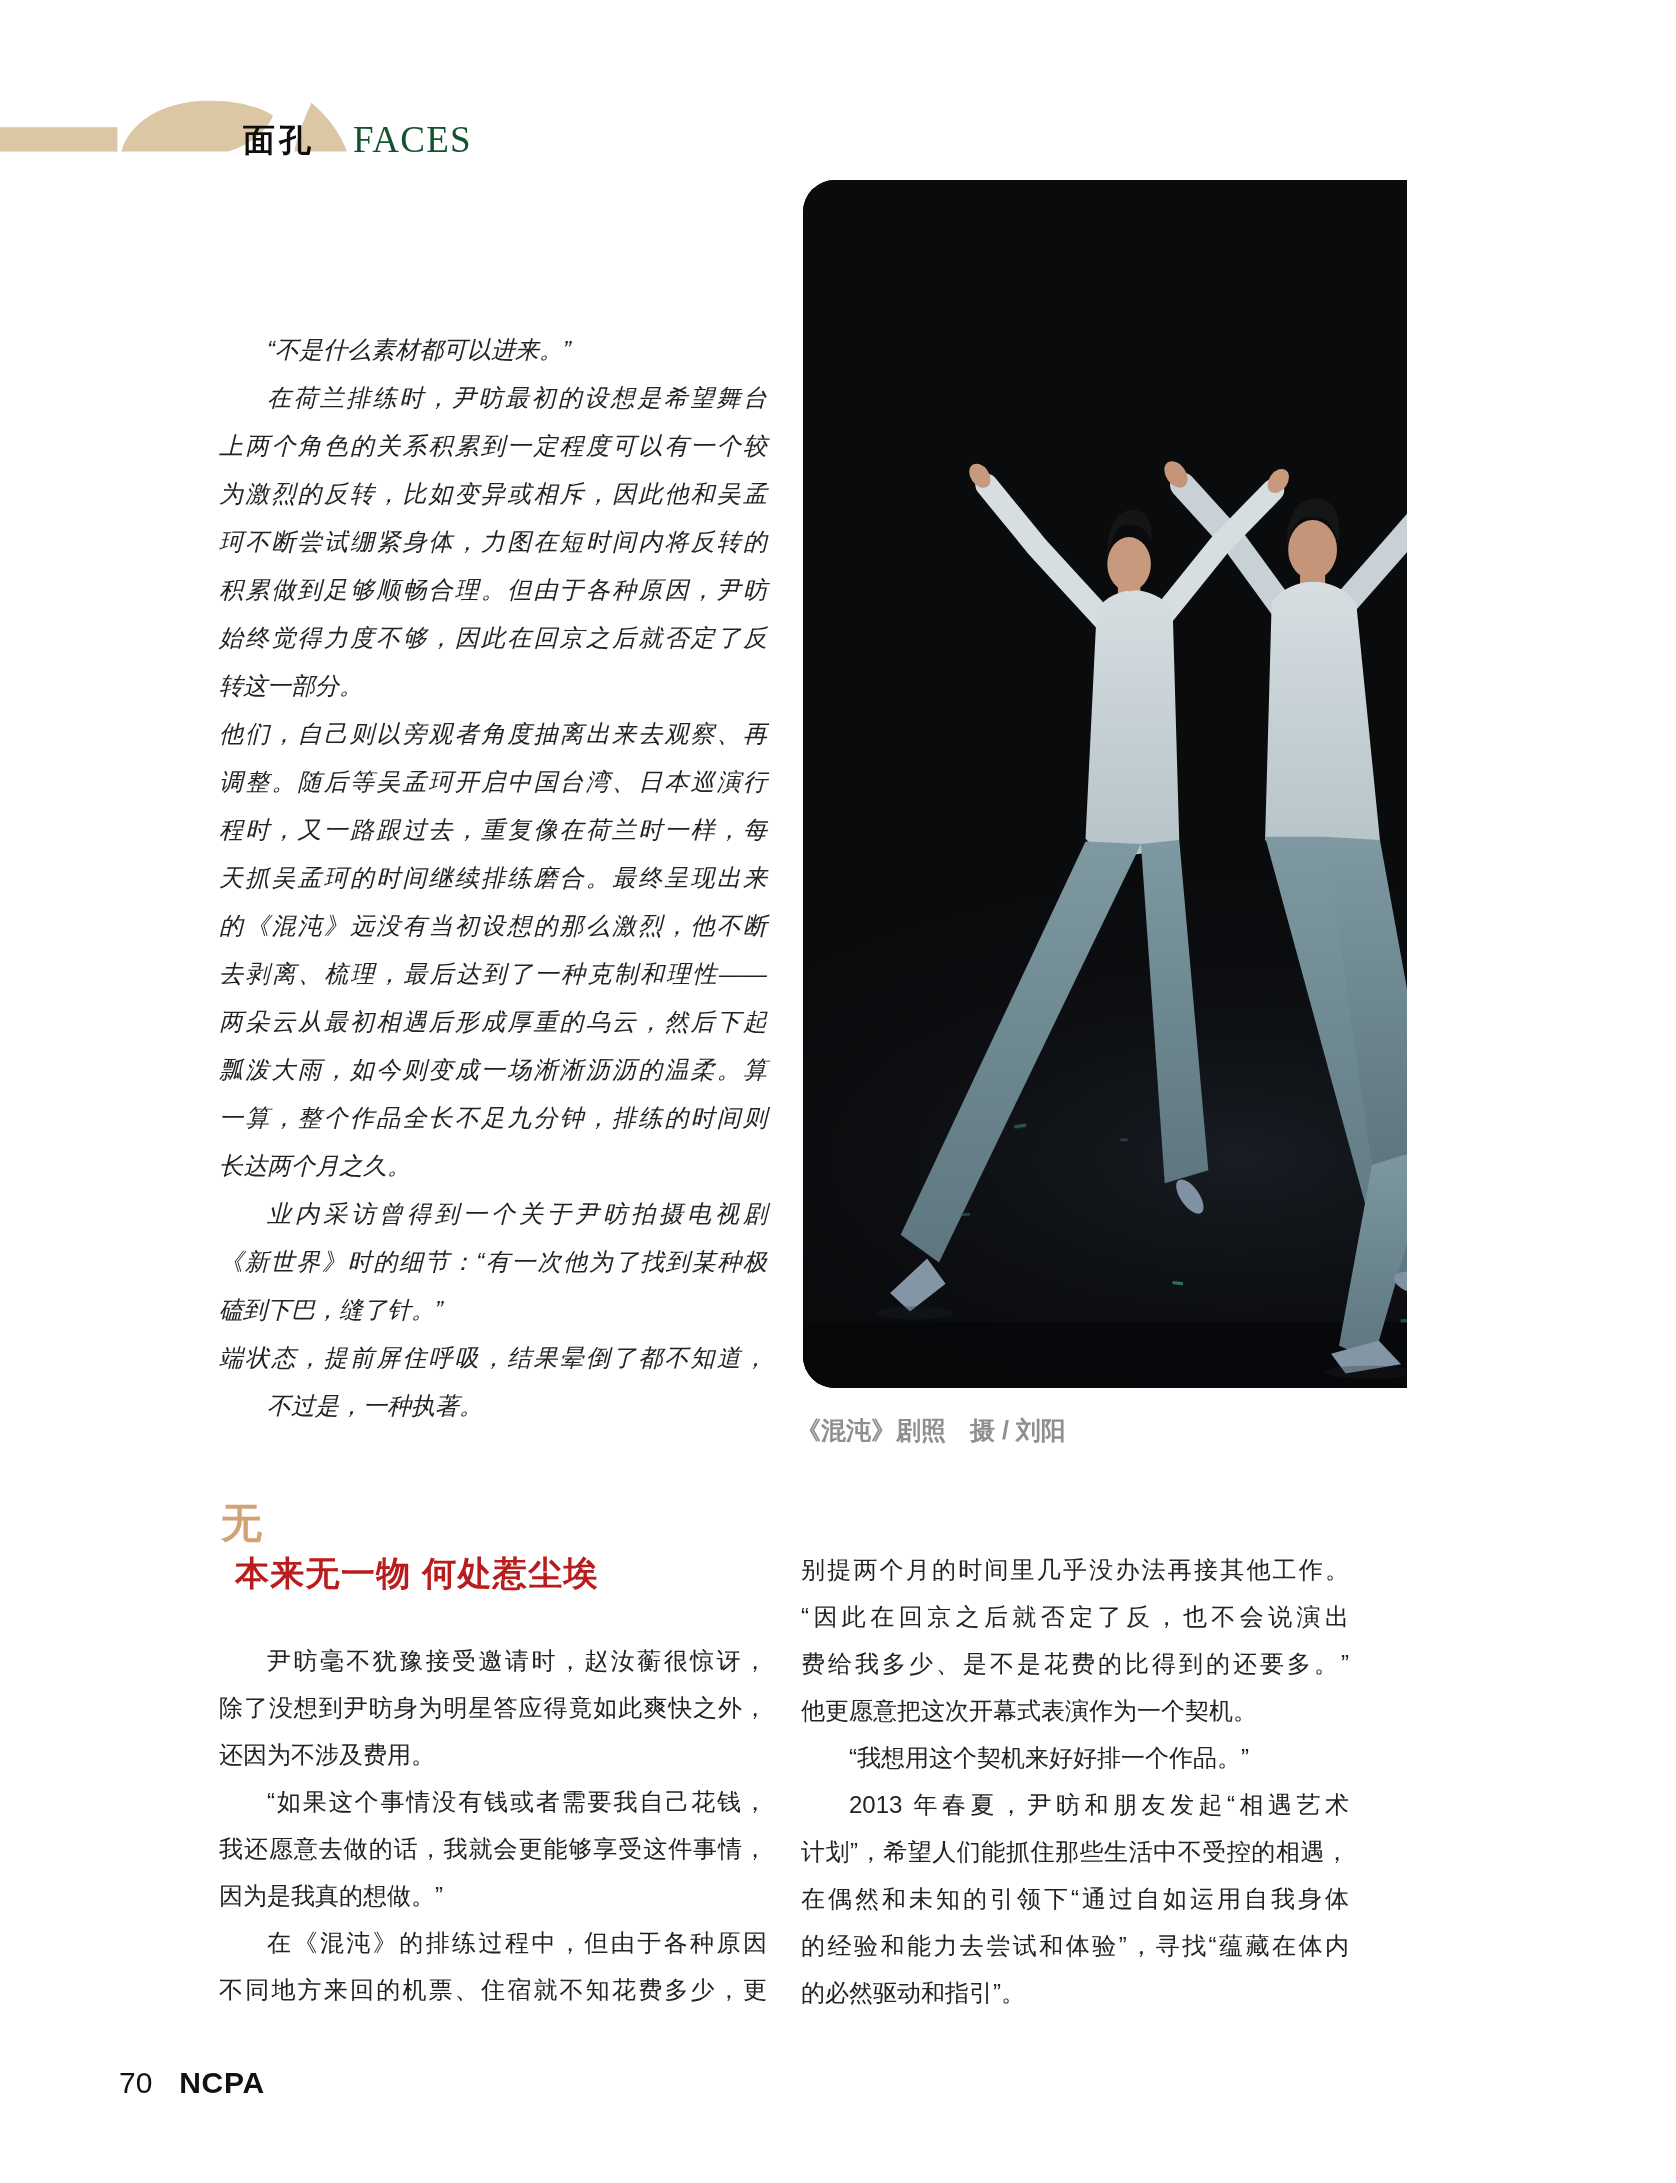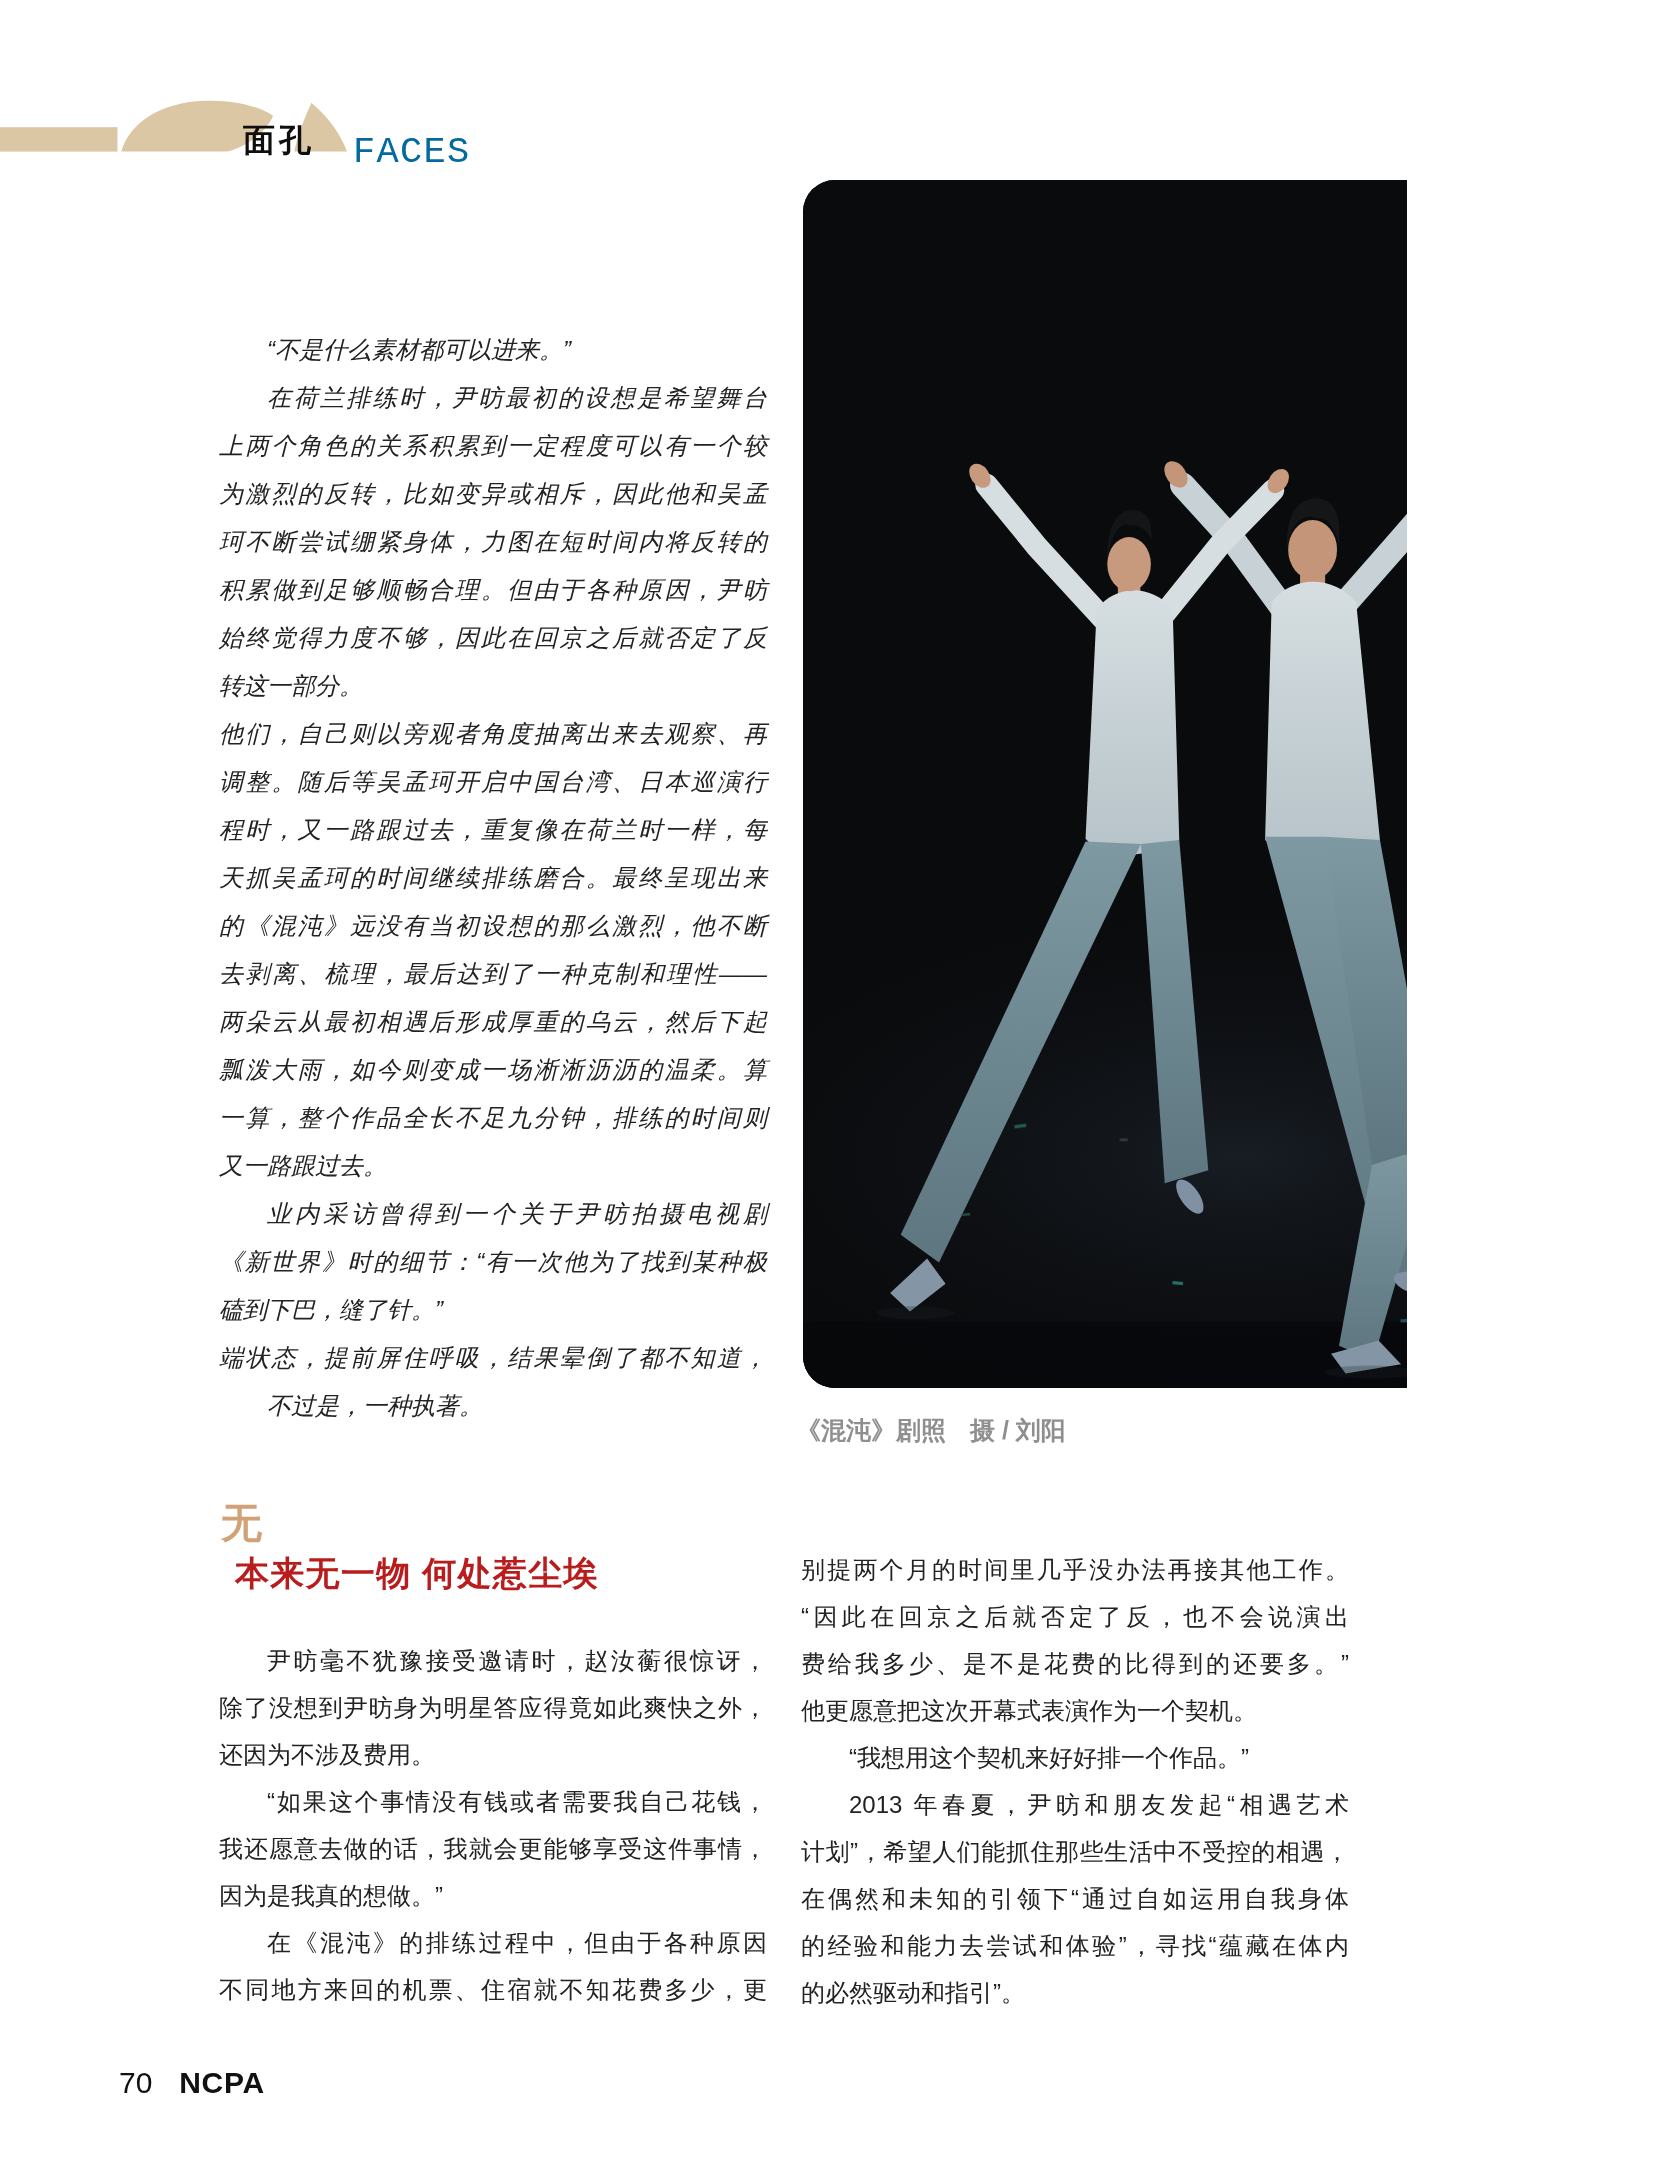--- a/index.html
+++ b/index.html
@@ -3,22 +3,22 @@
 <meta charset="utf-8">
 <style>
   html,body{margin:0;padding:0;background:#ffffff;}
   #page{position:relative;width:1407px;height:2183px;background:#ffffff;overflow:hidden;
         font-family:"Liberation Sans",sans-serif;color:#1f1f1f;}
 
   
   #header-swoosh{position:absolute;left:0;top:92px;width:475px;height:73px;}
   #miankong{position:absolute;left:243px;top:123px;font-size:32px;font-weight:700;
             letter-spacing:4px;color:#0e0e0e;line-height:34px;}
-  #faces{position:absolute;left:353px;top:133px;font-family:Liberation Mono, monospace;
-         font-size:37px;letter-spacing:1.3px;color:#0369a1;line-height:38px;}
+  #faces{position:absolute;left:353px;top:121px;font-family:Liberation Serif, serif;
+         font-size:37px;letter-spacing:1.3px;color:#14532d;line-height:38px;}
 
   
   .col{position:absolute;width:548px;}
   .ln{height:48px;line-height:48px;font-size:24px;color:#222222;
       text-align:justify;text-align-last:justify;white-space:nowrap;}
   .col-b .ln{height:47px;line-height:47px;}
   .ln.ind{text-indent:48px;}
   .ln.end{text-align-last:auto;}
   #col-top-left{left:219px;top:326px;font-style:italic;}
   #col-bottom-left{left:219px;top:1637px;}
@@ -66,21 +66,21 @@
     <div class="ln end">转这一部分。</div>
     <div class="ln">他们，自己则以旁观者角度抽离出来去观察、再</div>
     <div class="ln">调整。随后等吴孟珂开启中国台湾、日本巡演行</div>
     <div class="ln">程时，又一路跟过去，重复像在荷兰时一样，每</div>
     <div class="ln">天抓吴孟珂的时间继续排练磨合。最终呈现出来</div>
     <div class="ln">的《混沌》远没有当初设想的那么激烈，他不断</div>
     <div class="ln">去剥离、梳理，最后达到了一种克制和理性——</div>
     <div class="ln">两朵云从最初相遇后形成厚重的乌云，然后下起</div>
     <div class="ln">瓢泼大雨，如今则变成一场淅淅沥沥的温柔。算</div>
     <div class="ln">一算，整个作品全长不足九分钟，排练的时间则</div>
-    <div class="ln end">又一路跟过去。</div>
+    <div class="ln end">长达两个月之久。</div>
     <div class="ln ind">业内采访曾得到一个关于尹昉拍摄电视剧</div>
     <div class="ln">《新世界》时的细节：“有一次他为了找到某种极</div>
     <div class="ln end">磕到下巴，缝了针。”</div>
     <div class="ln">端状态，提前屏住呼吸，结果晕倒了都不知道，</div>
     <div class="ln ind end">不过是，一种执著。</div>
   </div>
 
   <div id="kicker">无</div>
   <div id="section-title">本来无一物 何处惹尘埃</div>
 

